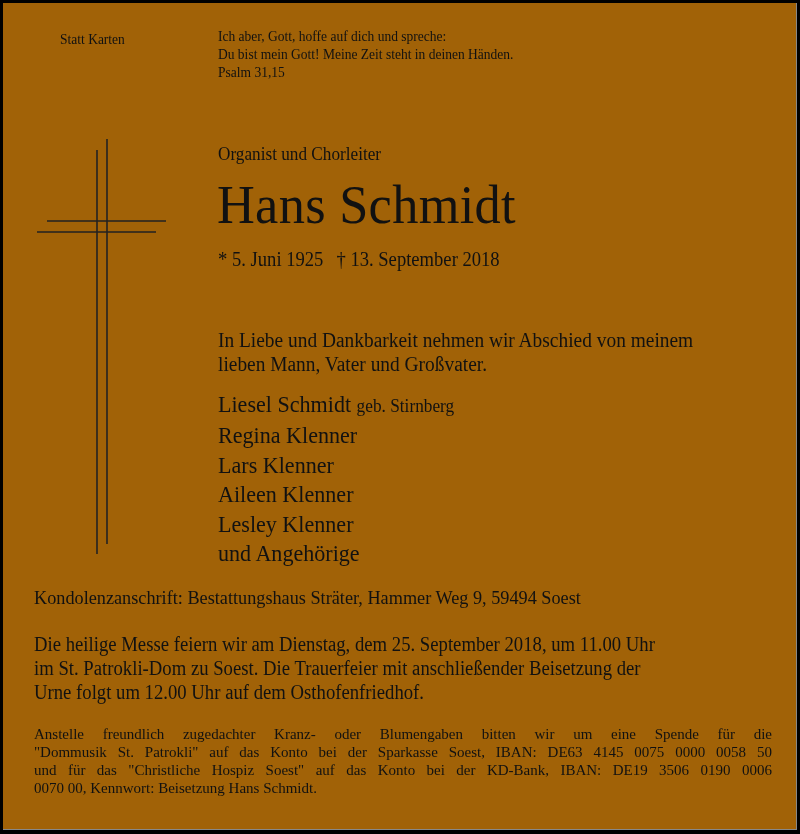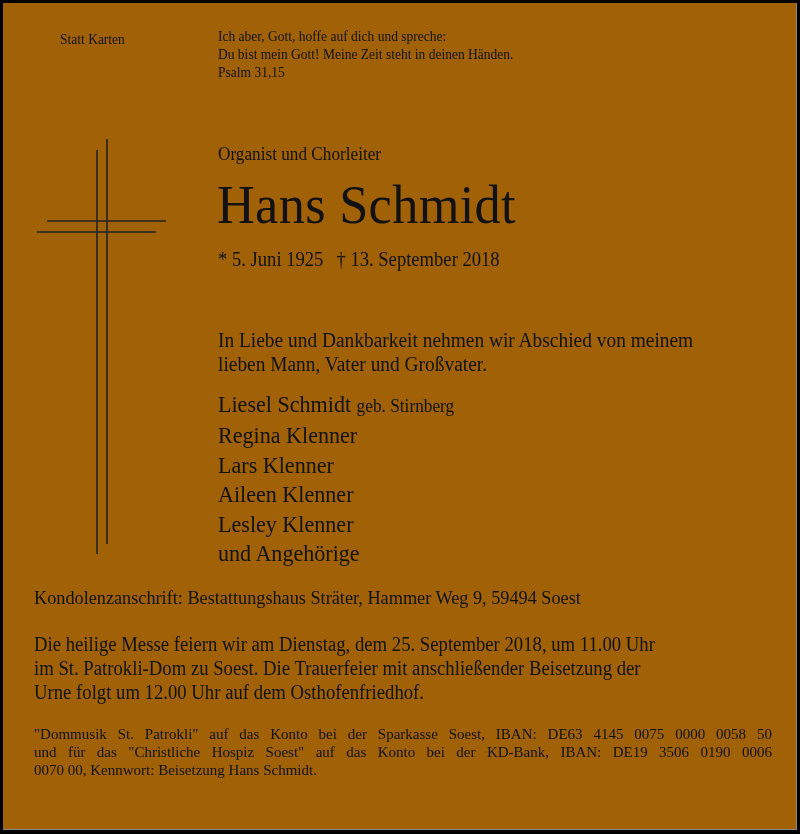--- a/index.html
+++ b/index.html
@@ -86,18 +86,19 @@
 
   <div class="abs condolence">Kondolenzanschrift: Bestattungshaus Sträter, Hammer Weg 9, 59494 Soest</div>
 
   <div class="abs service">
     <span>Die heilige Messe feiern wir am Dienstag, dem 25. September 2018, um 11.00 Uhr</span>
     <span>im St. Patrokli-Dom zu Soest. Die Trauerfeier mit anschließender Beisetzung der</span>
     <span>Urne folgt um 12.00 Uhr auf dem Osthofenfriedhof.</span>
   </div>
 
   <div class="abs donation">
+    <span class="j">Anstelle freundlich zugedachter Kranz- oder Blumengaben bitten wir um eine Spende für die</span>
     <span class="j">"Dommusik St. Patrokli" auf das Konto bei der Sparkasse Soest, IBAN: DE63 4145 0075 0000 0058 50</span>
     <span class="j">und für das "Christliche Hospiz Soest" auf das Konto bei der KD-Bank, IBAN: DE19 3506 0190 0006</span>
     <span class="j last">0070 00, Kennwort: Beisetzung Hans Schmidt.</span>
   </div>
 
 </div>
 
 </body></html>

